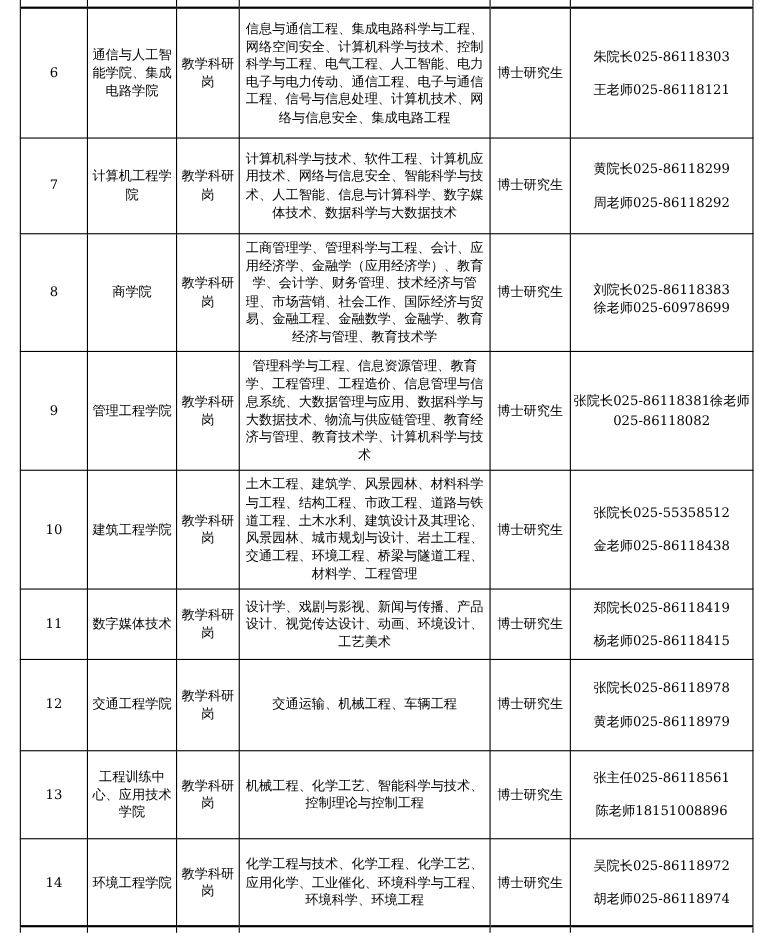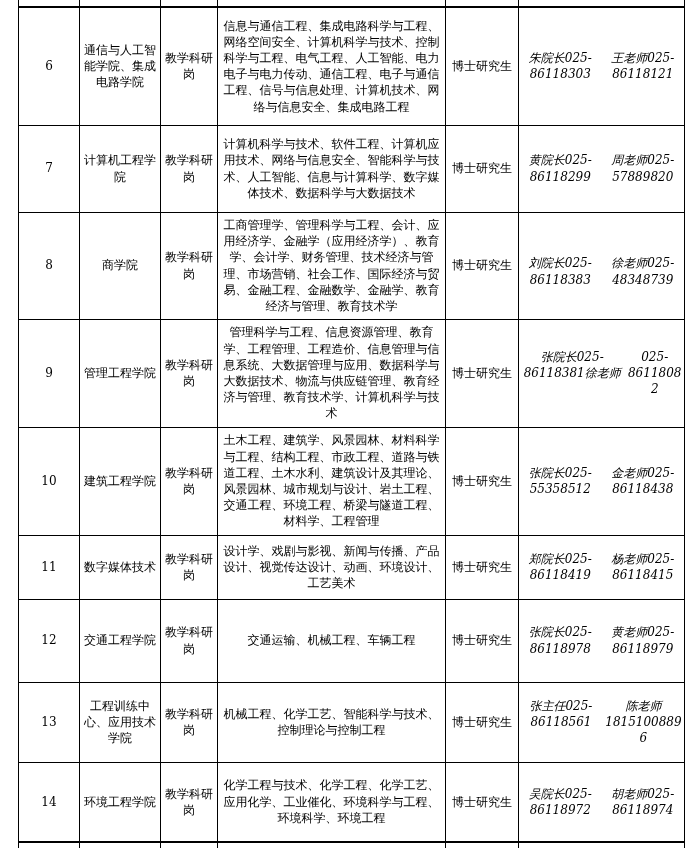--- a/index.html
+++ b/index.html
@@ -31,24 +31,23 @@
   tr.sliver-top{height:7px;}
   tr.sliver-bottom td{border-bottom:none;border-top:2px solid #000;}
   tr.sliver-bottom{height:6px;}
   td.c-no{padding:0 4px;}
   td.c-college{padding:0 6px;}
   td.c-post{padding:0 6px;margin-top:28px;}
   td.c-majors{padding:2px 4px;}
   td.c-degree{padding:0 8px;}
   td.c-contact{padding:2px 4px;font-size:11.5px;}
   .contact{
-    display:flex;flex-direction:row;
-    justify-content:center;align-items:flex-start;
+    display:flex;flex-direction:column;
+    justify-content:center;align-items:center;
     height:100%;
-    font-style:italic;
   }
   .contact.gap{row-gap:14px;}
   .contact.tight{row-gap:1px;}
   .contact.top{justify-content:flex-start;padding-top:12px;box-sizing:border-box;}
   tr.r6{height:118px;}
   tr.r7{height:87px;}
   tr.r8{height:107px;}
   tr.r9{height:108px;}
   tr.r10{height:108px;}
   tr.r11{height:64px;}
@@ -96,35 +95,35 @@
 
     <tr class="r7">
       <td class="c-no">7</td>
       <td class="c-college">计算机工程学院</td>
       <td class="c-post">教学科研岗</td>
       <td class="c-majors">计算机科学与技术、软件工程、计算机应用技术、网络与信息安全、智能科学与技术、人工智能、信息与计算科学、数字媒体技术、数据科学与大数据技术</td>
       <td class="c-degree">博士研究生</td>
       <td class="c-contact">
         <div class="contact gap">
           <div>黄院长025-86118299</div>
-          <div>周老师025-57889820</div>
+          <div>周老师025-86118292</div>
         </div>
       </td>
     </tr>
 
     <tr class="r8">
       <td class="c-no">8</td>
       <td class="c-college">商学院</td>
       <td class="c-post">教学科研岗</td>
       <td class="c-majors">工商管理学、管理科学与工程、会计、应用经济学、金融学（应用经济学）、教育学、会计学、财务管理、技术经济与管理、市场营销、社会工作、国际经济与贸易、金融工程、金融数学、金融学、教育经济与管理、教育技术学</td>
       <td class="c-degree">博士研究生</td>
       <td class="c-contact">
         <div class="contact tight top">
           <div>刘院长025-86118383</div>
-          <div>徐老师025-48348739</div>
+          <div>徐老师025-60978699</div>
         </div>
       </td>
     </tr>
 
     <tr class="r9">
       <td class="c-no">9</td>
       <td class="c-college">管理工程学院</td>
       <td class="c-post">教学科研岗</td>
       <td class="c-majors">管理科学与工程、信息资源管理、教育学、工程管理、工程造价、信息管理与信息系统、大数据管理与应用、数据科学与大数据技术、物流与供应链管理、教育经济与管理、教育技术学、计算机科学与技术</td>
       <td class="c-degree">博士研究生</td>

